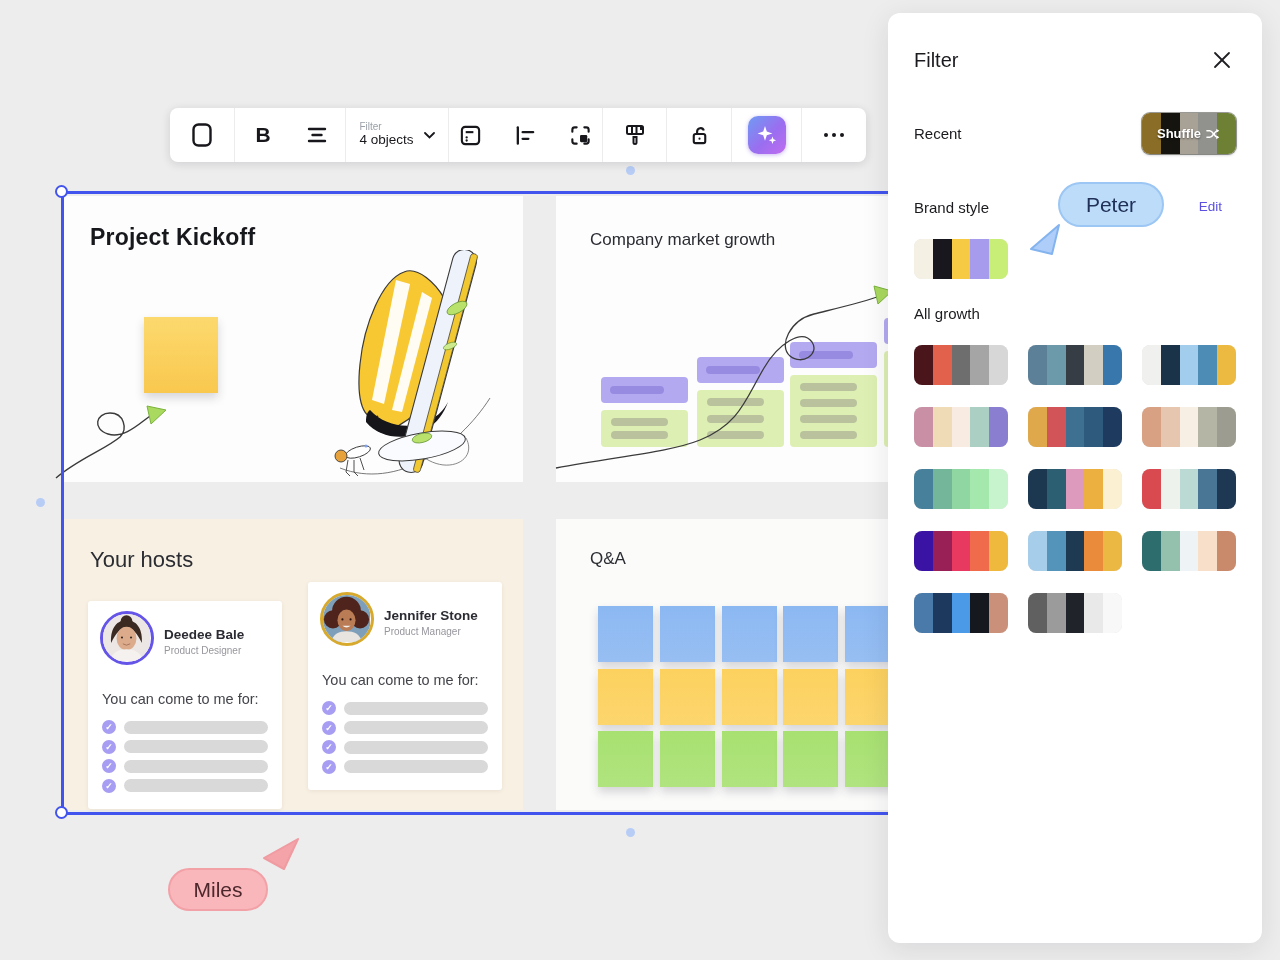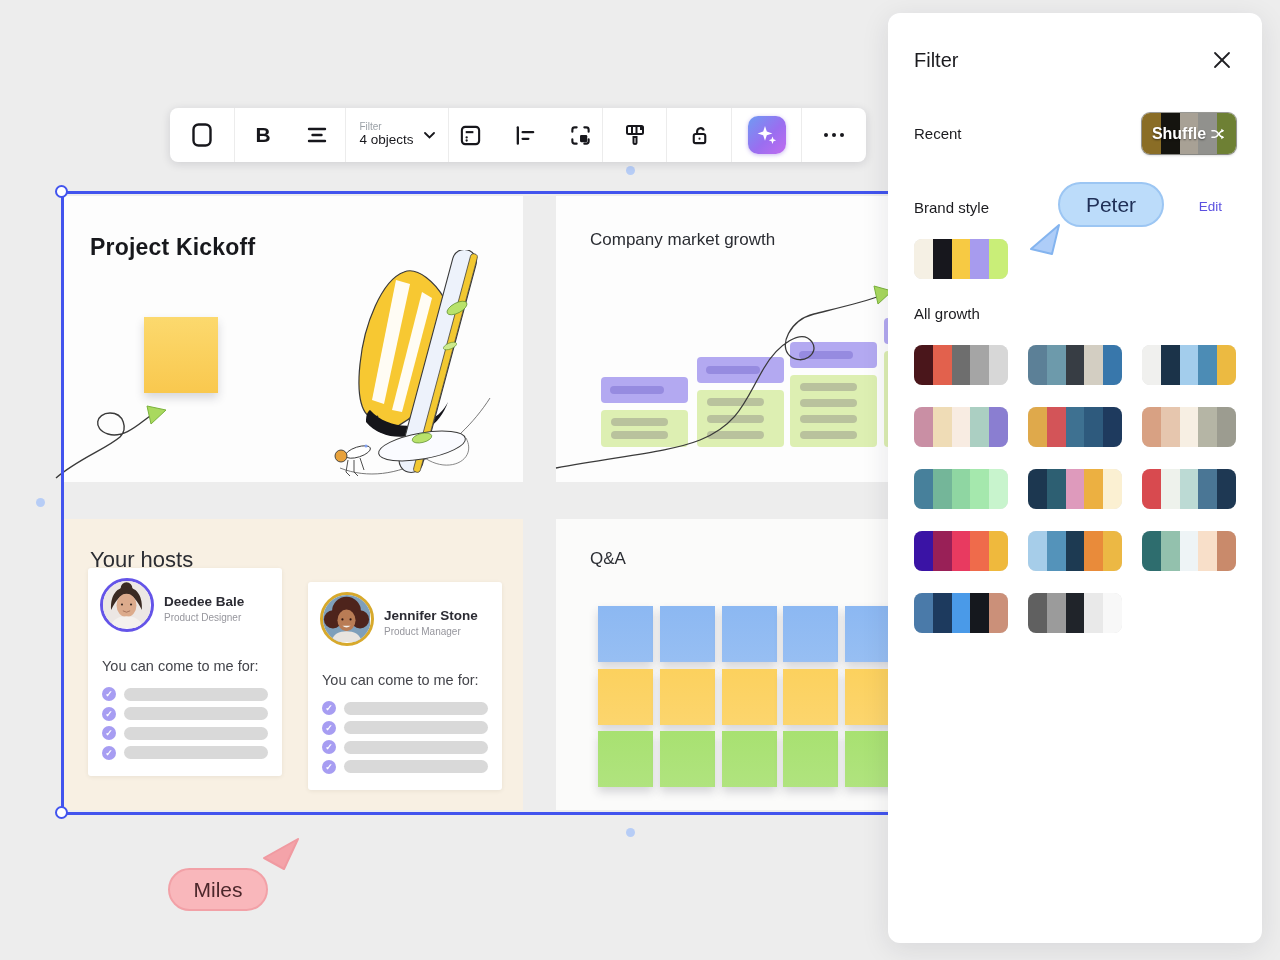--- a/index.html
+++ b/index.html
@@ -3,21 +3,21 @@
 <meta charset="utf-8">
 <style>
   * { margin:0; padding:0; box-sizing:border-box; }
   html,body { width:1280px; height:960px; overflow:hidden; }
   body { background:#ededed; font-family:"Liberation Sans", sans-serif; position:relative; }
   .abs { position:absolute; }
 
   
   .frame { position:absolute; }
   .frame-title { font-size:17px; color:#2b2d33; font-weight:500; }
-  .pk-title { font-size:23px; font-weight:800; color:#17181c; letter-spacing:.2px;margin-top:10px; }
+  .pk-title { font-size:23px; font-weight:800; color:#17181c; letter-spacing:.2px; }
 
   
   .sticky { position:absolute; box-shadow:0 5px 9px rgba(40,40,60,.18); }
 
   
   .sel-line { position:absolute; background:#4254ee; z-index:3; }
   .sel-handle { position:absolute; width:13px; height:13px; border-radius:50%;
     background:#fff; border:2.5px solid #4254ee; z-index:4; }
   .collab-dot { position:absolute; width:9px; height:9px; border-radius:50%;
     background:#b7cdf6; z-index:3; }
@@ -59,21 +59,21 @@
   .panel { position:absolute; left:888px; top:13px; width:374px; height:930px; background:#fff;
     border-radius:12px; box-shadow:0 6px 28px rgba(30,30,50,.10); z-index:10; padding:0 26px; }
   .panel-title { position:absolute; left:26px; top:36px; font-size:20px; color:#1b1b1f; font-weight:500; }
   .panel-close { position:absolute; right:28px; top:35px; width:24px; height:24px; cursor:pointer;
     display:flex; align-items:center; justify-content:center; }
   .panel-label { font-size:15px; color:#1b1b1f; }
   .shuffle-btn { position:absolute; right:26px; top:100px; width:94px; height:41px; border-radius:8px;
     overflow:hidden; cursor:pointer; display:flex; box-shadow:0 0 0 1px rgba(40,40,30,.45), 0 1px 3px rgba(0,0,0,.25); }
   .stripe { flex:1; }
   .shuffle-overlay { position:absolute; inset:0; display:flex; align-items:center; justify-content:center;
-    gap:5px; color:#fff; font-size:16px; font-weight:700; text-shadow:0 1px 2px rgba(0,0,0,.55); }
+    gap:5px; color:#fff; font-size:13px; font-weight:700; text-shadow:0 1px 2px rgba(0,0,0,.55); }
   .edit-link { position:absolute; right:40px; top:186px; font-size:13.5px; color:#5b50e0; cursor:pointer; }
   .swatch { border-radius:8px; overflow:hidden; display:flex;
     box-shadow:inset 0 0 0 1px rgba(0,0,0,.12); }
   .brand-swatch { position:absolute; left:26px; top:226px; width:94px; height:40px; cursor:pointer; }
   .palette-grid { position:absolute; left:26px; top:332px; display:grid;
     grid-template-columns:repeat(3,94px); column-gap:20px; row-gap:22px; }
   .palette { width:94px; height:40px; cursor:pointer; }
 
   
   .cursor-pill { position:absolute; display:flex; align-items:center; justify-content:center;
@@ -168,21 +168,21 @@
     </div>
     <div class="abs" style="left: 884px; top: 351px; width: 87px; height: 96px; background: rgb(221, 239, 178); border-radius: 4px; z-index: 1;">
       <div style="position: absolute; left: 10px; top: 8px; width: 66%; height: 8px; background: rgb(185, 194, 157); border-radius: 4px;"></div>
       <div style="position: absolute; left: 10px; top: 26px; width: 66%; height: 8px; background: rgb(185, 194, 157); border-radius: 4px;"></div>
       <div style="position: absolute; left: 10px; top: 44px; width: 66%; height: 8px; background: rgb(185, 194, 157); border-radius: 4px;"></div>
       <div style="position: absolute; left: 10px; top: 62px; width: 66%; height: 8px; background: rgb(185, 194, 157); border-radius: 4px;"></div>
       <div style="position: absolute; left: 10px; top: 80px; width: 66%; height: 8px; background: rgb(185, 194, 157); border-radius: 4px;"></div>
     </div>
   </div>
 
-<div class="host-card" style="left:88px; top:568px;">
+<div class="host-card" style="left:88px; top:601px;">
   <div class="avatar-ring" style="border:3.5px solid #6454e8;">
     <svg width="47" height="47" viewBox="0 0 52 52">
       <rect width="52" height="52" fill="#ece7e4"></rect>
       <circle cx="26" cy="8" r="6.5" fill="#3a2a22"></circle>
       <path d="M 26 7 C 13 7 8 19 9 32 C 14 21 20 15 26 14 C 32 15 38 21 43 32 C 44 19 39 7 26 7 Z" fill="#3a2a22"></path>
       <ellipse cx="26" cy="27" rx="11" ry="13" fill="#dcab8c"></ellipse>
       <path d="M 8 52 C 10 42 18 39 26 39 C 34 39 42 42 44 52 Z" fill="#f4f1ee"></path>
       <circle cx="21" cy="26" r="1.2" fill="#3a2a22"></circle>
         <circle cx="31" cy="26" r="1.2" fill="#3a2a22"></circle>
       <path d="M 22 33 Q 26 36 30 33" fill="none" stroke="#a3705a" stroke-width="1"></path>

